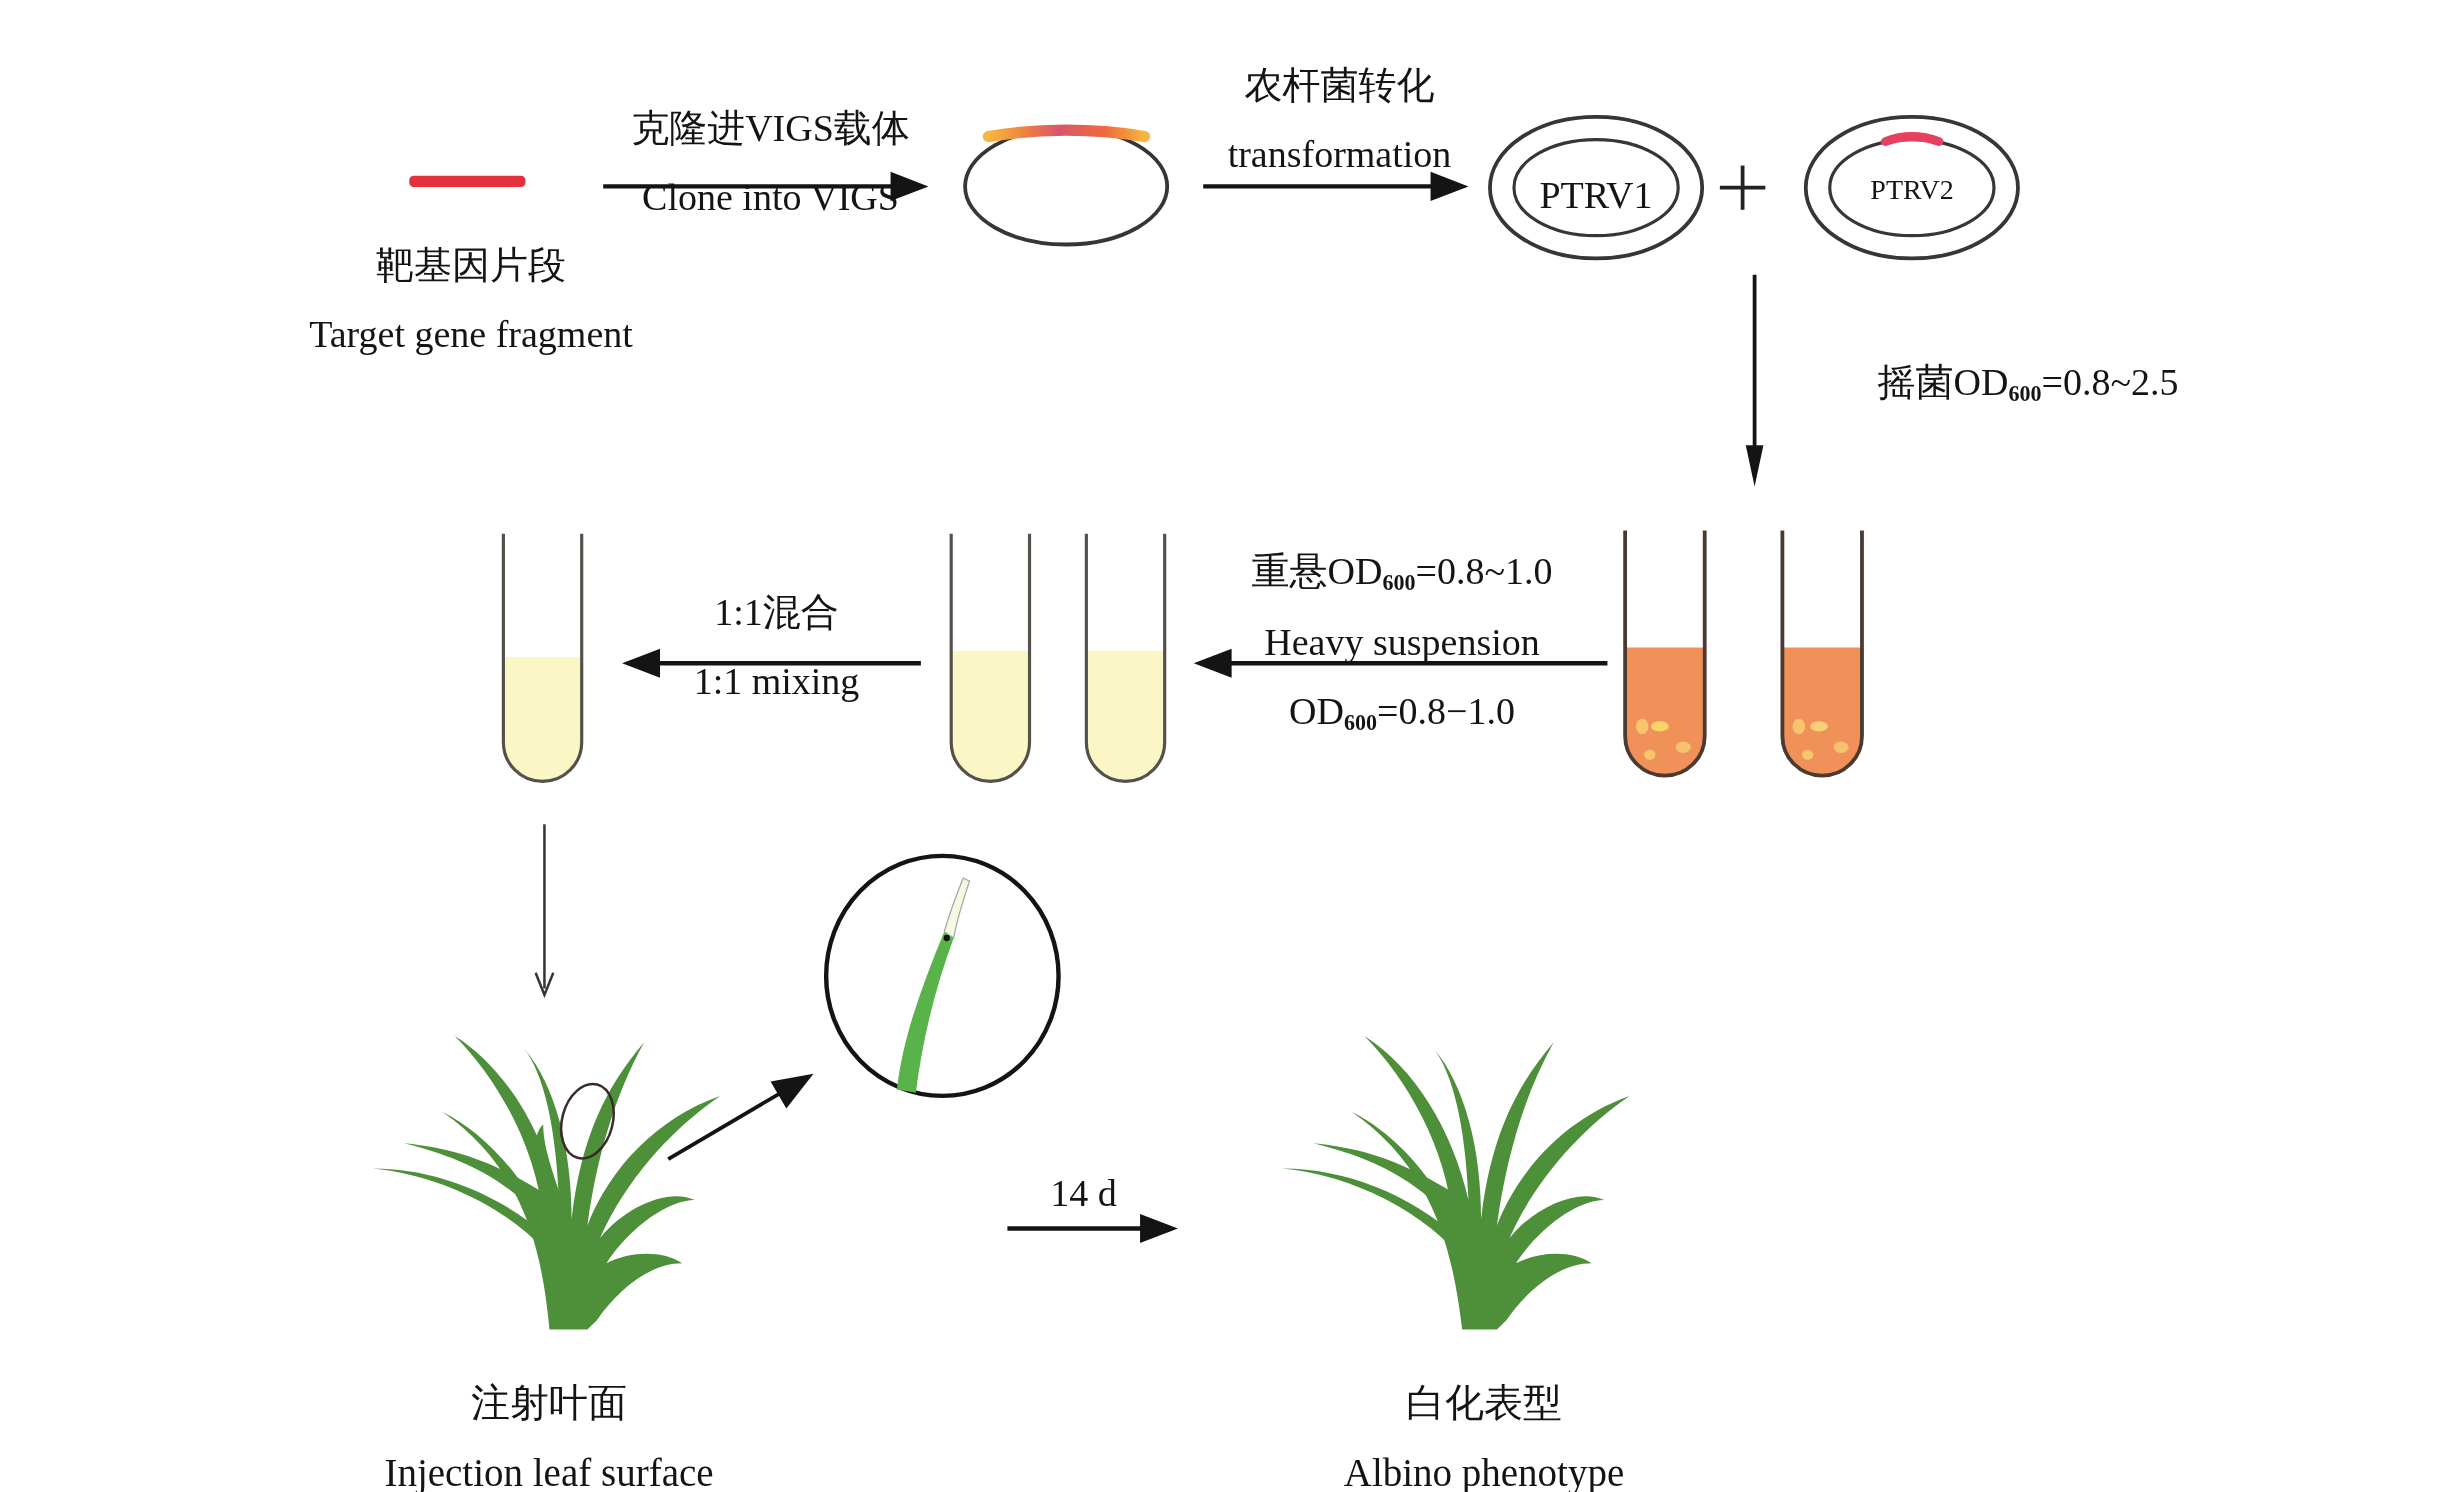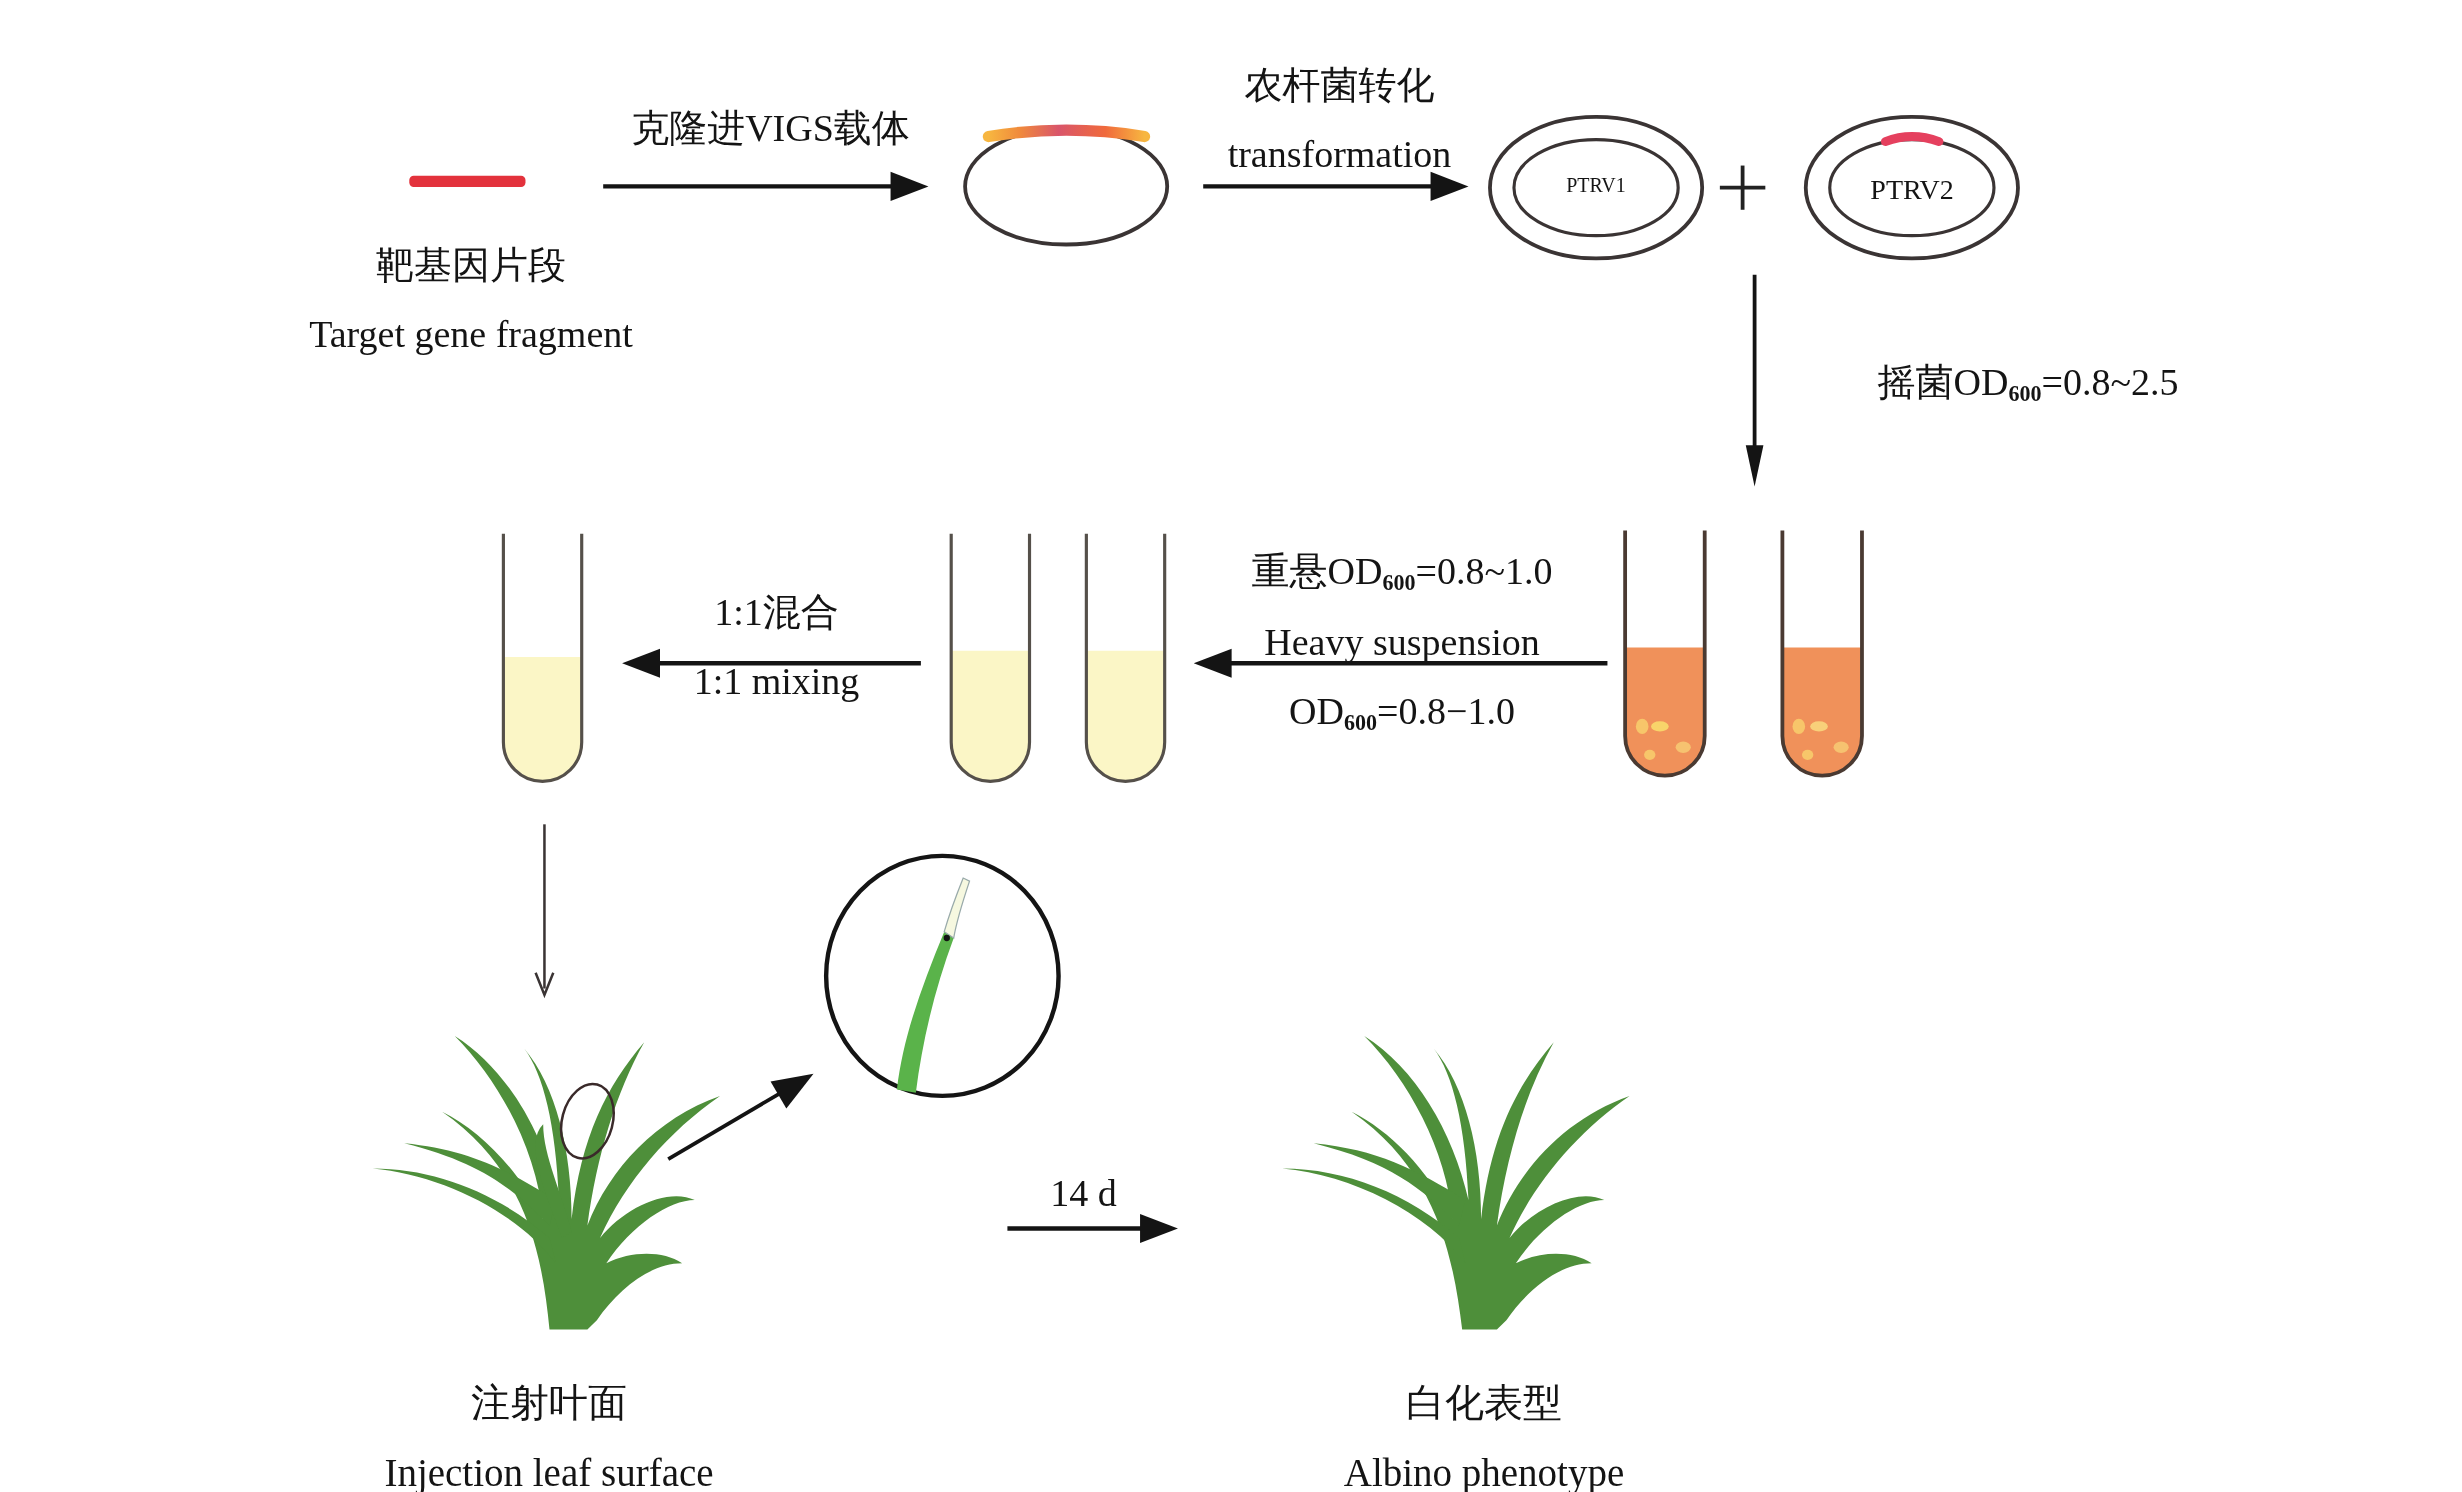--- a/index.html
+++ b/index.html
@@ -145,28 +145,29 @@
   </g>
 </svg>
 
 <div class="lbl f60" style="left:272px; top:218px; width:398px;">
   <span>靶基因片段</span>
   <span>Target gene fragment</span>
 </div>
 
 <div class="lbl f60" style="left:581px; top:81px; width:379px;">
   <span>克隆进VIGS载体</span>
+  <span>Clone into VIGS</span>
 </div>
 
 <div class="lbl f60" style="left:1150px; top:38px; width:379px;">
   <span>农杆菌转化</span>
   <span>transformation</span>
 </div>
 
-<div class="lbl" style="left:1533px; top:174px; width:126px; font-size:20px;">PTRV1</div>
+<div class="lbl" style="left:1533px; top:174px; width:126px; font-size:38px;">PTRV1</div>
 <div class="lbl" style="left:1849px; top:174px; width:126px; font-size:28px;">PTRV2</div>
 
 <div class="lbl f60" style="left:1769px; top:335px; width:518px;">
   <span><b style="font-weight:normal">摇菌OD</b><sub>600</sub><b style="font-weight:normal">=0.8~2.5</b></span>
 </div>
 
 <div class="lbl f60" style="left:1200px; top:524px; width:404px;">
   <span><b style="font-weight:normal">重悬OD</b><sub>600</sub><b style="font-weight:normal">=0.8~1.0</b></span>
   <span>Heavy suspension</span>
   <span><b style="font-weight:normal">OD</b><sub>600</sub><b style="font-weight:normal">=0.8−1.0</b></span>

